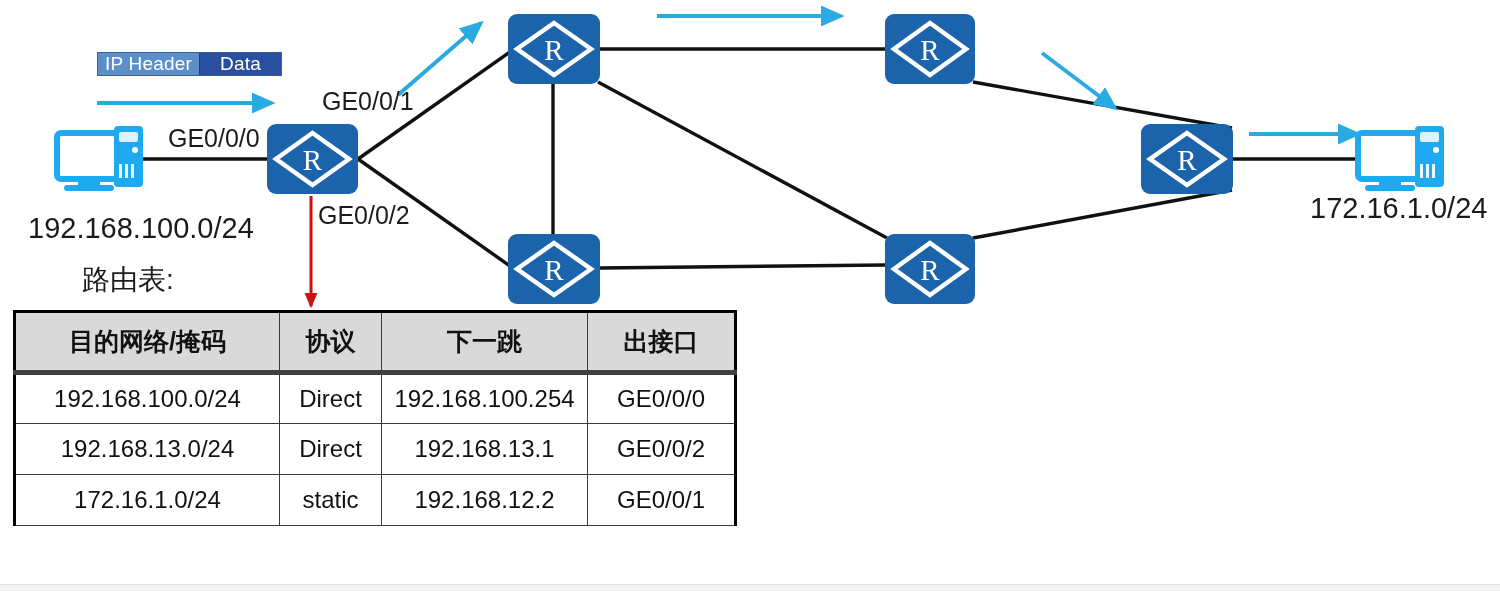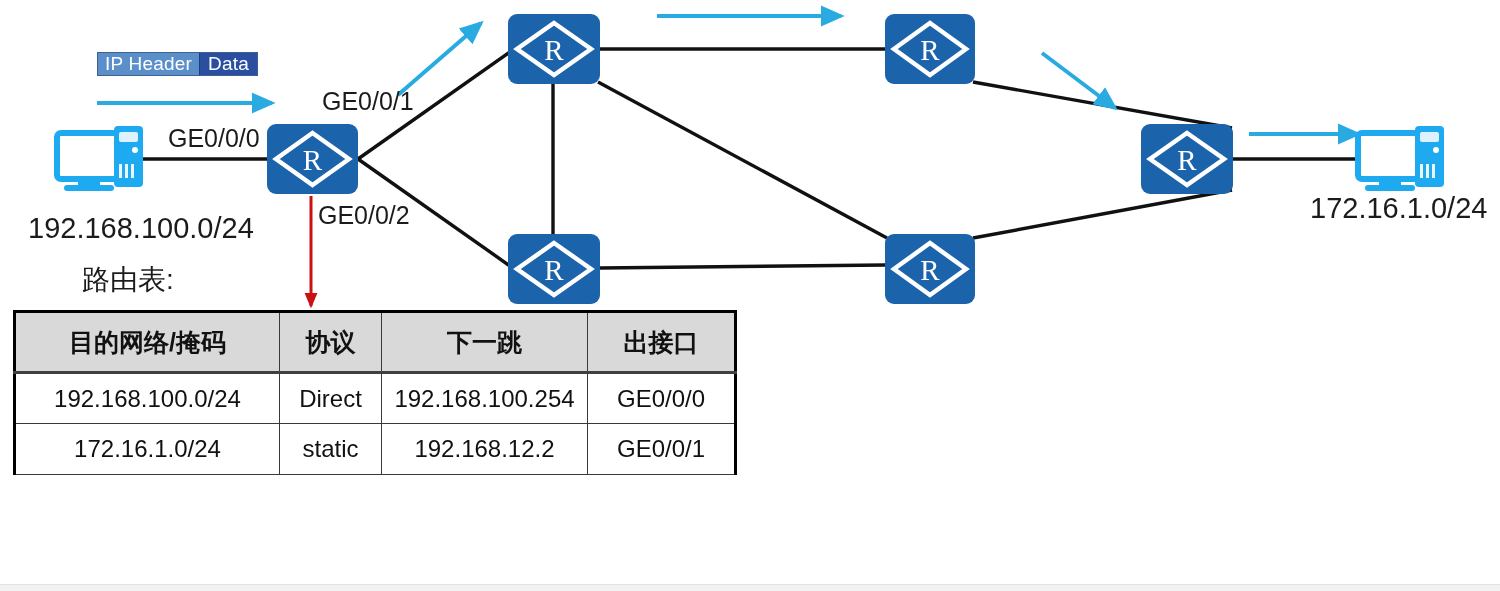--- a/index.html
+++ b/index.html
@@ -44,21 +44,21 @@
     letter-spacing: 0.2px;
     box-sizing: border-box;
     white-space: nowrap;
   }
   .packet-header {
     background: #5b8fc9;
     padding: 0 7px;
   }
   .packet-data {
     background: #2b4fa0;
-    padding: 0 8px;
+    padding: 0 20px;
     border-left: 1px solid #1f3d80;
   }
 
   
   .lbl {
     position: absolute;
     color: #1b1b1b;
     white-space: nowrap;
     line-height: 1;
   }
@@ -89,21 +89,21 @@
     color: #111111;
     font-weight: normal;
     box-sizing: border-box;
   }
   .route-table th {
     background: #d9d9d9;
     font-size: 25px;
     font-weight: bold;
     height: 61px;
     border-top: 3px solid #000000;
-    border-bottom: 3px solid #404040;
+    border-bottom: 5px solid #404040;
   }
   .route-table thead tr th:first-child { border-left: 3px solid #000000; }
   .route-table thead tr th:last-child  { border-right: 3px solid #000000; }
   .route-table td {
     font-size: 24px;
     height: 51px;
   }
   .route-table tbody tr td:first-child { border-left: 3px solid #000000; }
   .route-table tbody tr td:last-child  { border-right: 3px solid #000000; }
   .col-dest { width: 265px; }
@@ -243,20 +243,26 @@
       </tr>
     </thead>
     <tbody>
       <tr>
         <td class="col-dest">192.168.100.0/24</td>
         <td class="col-proto">Direct</td>
         <td class="col-nexthop">192.168.100.254</td>
         <td class="col-iface">GE0/0/0</td>
       </tr>
       <tr>
+        <td class="col-dest">192.168.13.0/24</td>
+        <td class="col-proto">Direct</td>
+        <td class="col-nexthop">192.168.13.1</td>
+        <td class="col-iface">GE0/0/2</td>
+      </tr>
+      <tr>
         <td class="col-dest">172.16.1.0/24</td>
         <td class="col-proto">static</td>
         <td class="col-nexthop">192.168.12.2</td>
         <td class="col-iface">GE0/0/1</td>
       </tr>
     </tbody>
   </table>
 
   <div class="page-edge"></div>
 </div>

